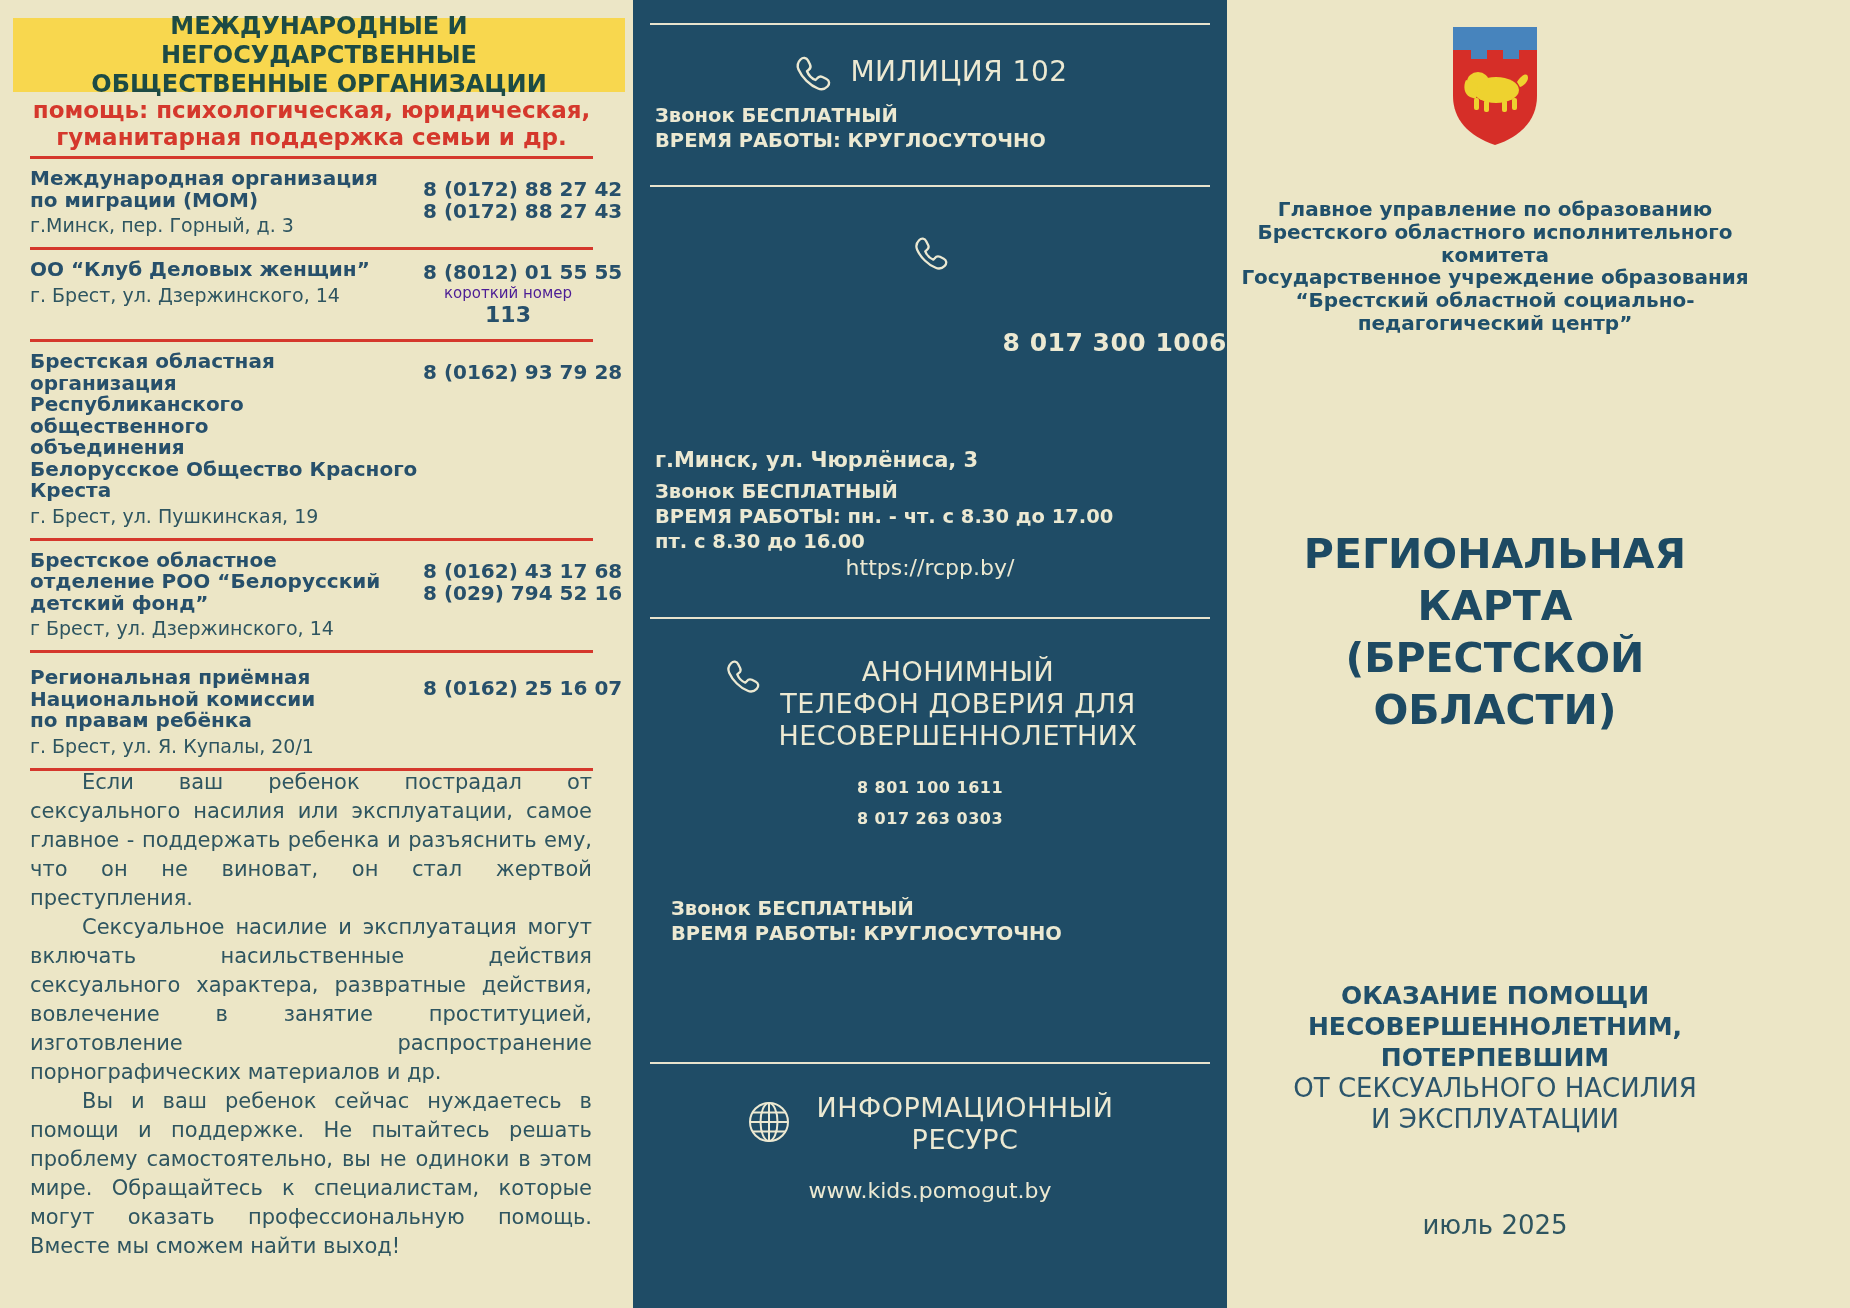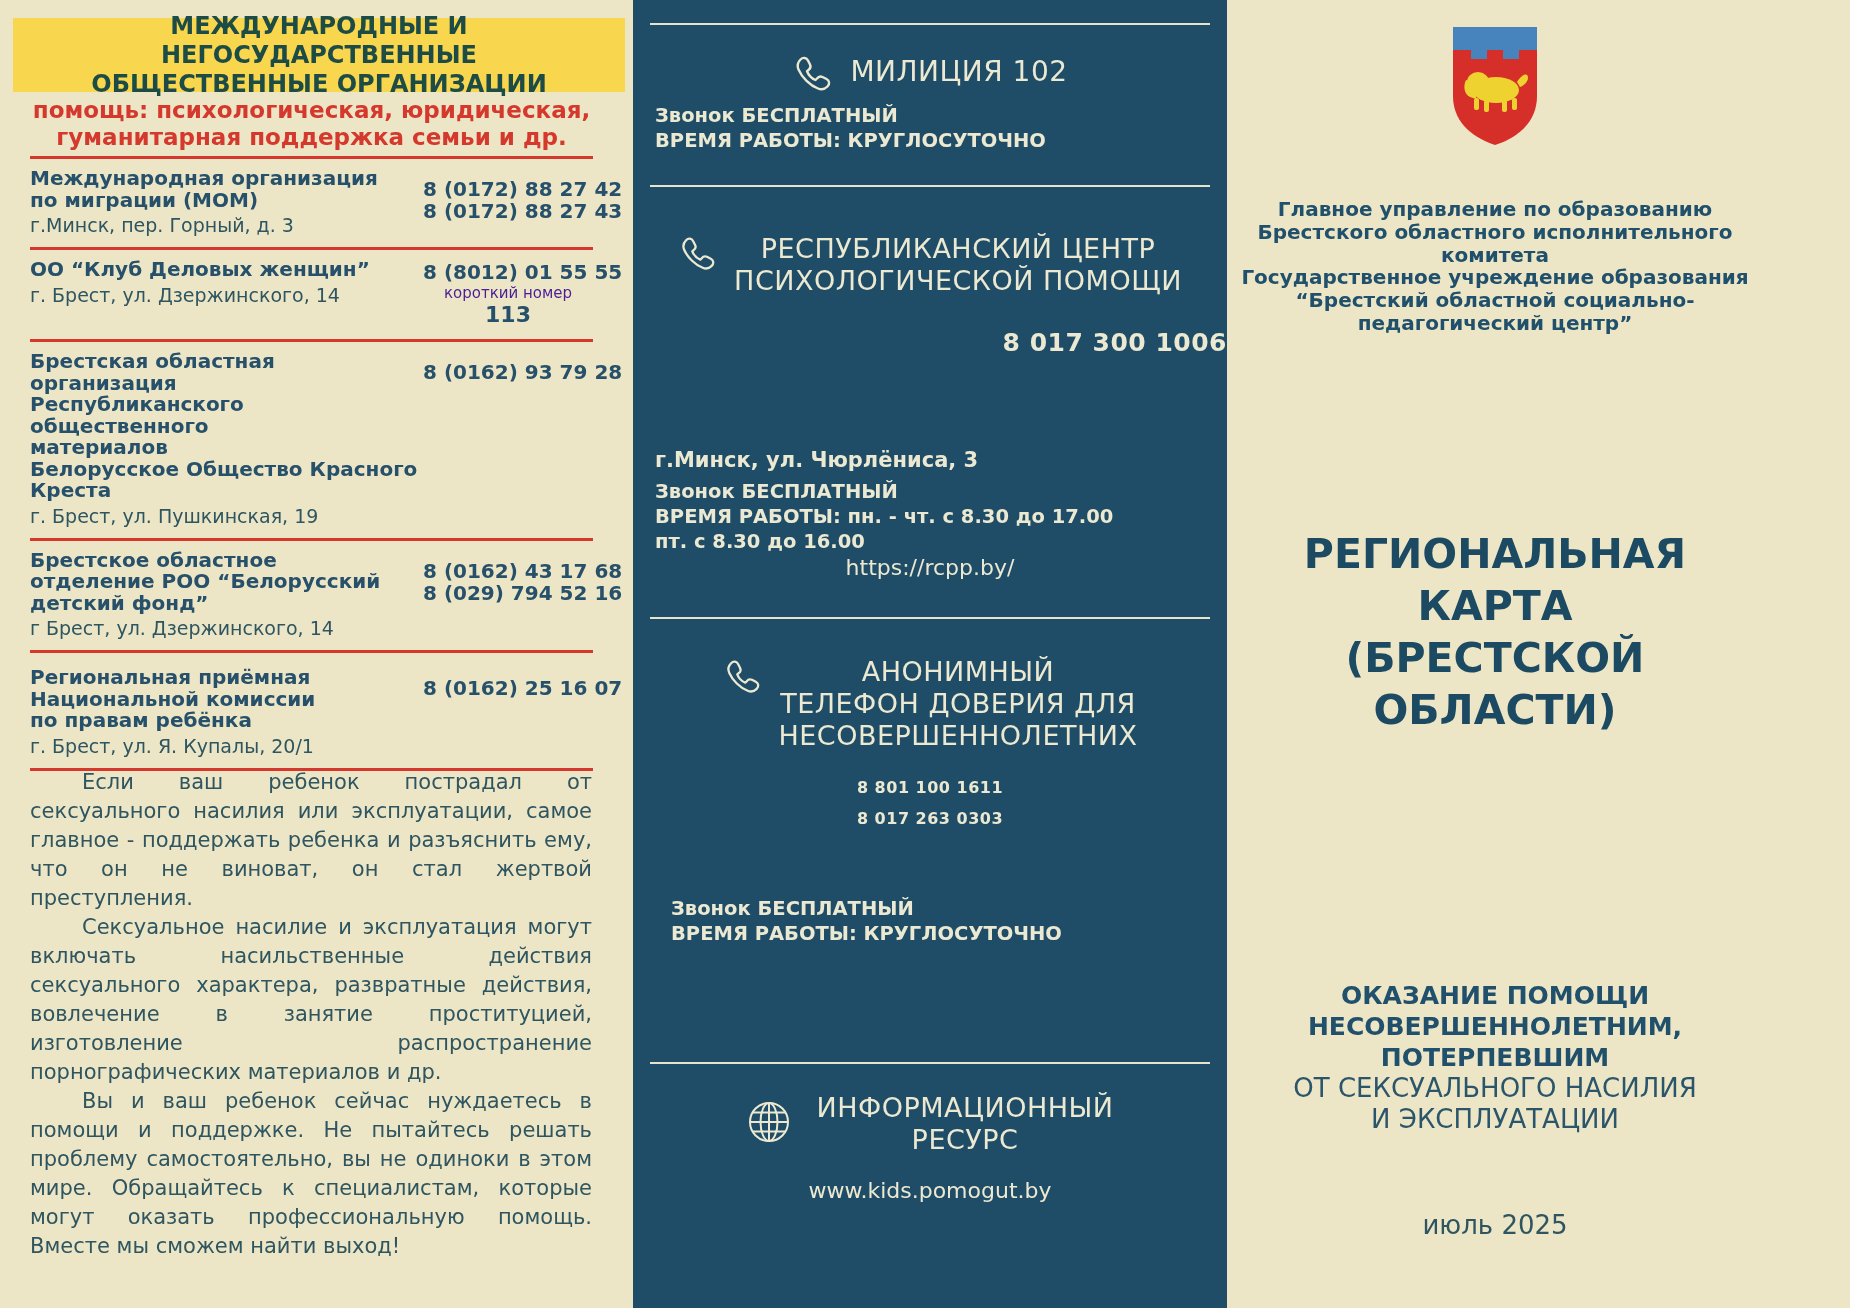--- a/index.html
+++ b/index.html
@@ -118,21 +118,21 @@
         <div class="short-number">113</div>
       </div>
     </div>
 
     <div class="red-rule"></div>
 
     <div class="org-row">
       <div class="org-main">
         <div class="org-name">Брестская областная организация</div>
         <div class="org-name">Республиканского общественного</div>
-        <div class="org-name">материалов</div>
+        <div class="org-name">объединения</div>
         <div class="org-name">Белорусское Общество Красного Креста</div>
         <div class="org-addr">г. Брест, ул. Пушкинская, 19</div>
       </div>
       <div class="org-phones">
         <div class="org-phone">8 (0162) 93 79 28</div>
       </div>
     </div>
 
     <div class="red-rule"></div>
 
@@ -190,24 +190,20 @@
   </div>
 
   <div class="divider d2"></div>
 
   <div class="sec-row t2">
     <span class="phone-ico">
       <svg width="38" height="38" viewBox="0 0 40 40">
           <path d="M8.5,5.5 C11,3 14.5,3.5 16,6.5 L18,10.5 C19,12.5 18.5,14.5 16.5,16 L15,17.2 C16.5,21 20,24.5 23.5,26 L25,24.5 C26.5,22.5 28.5,22 30.5,23 L34.5,25 C37.5,26.5 38,30 35.5,32.5 C33,35 29.5,36 26,34.5 C18,31.5 10,23.5 6.5,15.5 C5,12 5.5,8.5 8.5,5.5 Z" fill="none" stroke="#ece9d2" stroke-width="2.4" stroke-linejoin="round"></path>
         </svg>
     </span>
-    <div>
-      <div class="sec-title">РЕСПУБЛИКАНСКИЙ ЦЕНТР</div>
-      <div class="sec-title">ПСИХОЛОГИЧЕСКОЙ ПОМОЩИ</div>
-    </div>
   </div>
   <div class="s2-phone">8 017 300 1006</div>
   <div class="s2-addr">г.Минск, ул. Чюрлёниса, 3</div>
   <div class="mid-info i2">
     <div>Звонок БЕСПЛАТНЫЙ</div>
     <div>ВРЕМЯ РАБОТЫ: пн. - чт. с 8.30 до 17.00</div>
     <div>пт. с 8.30 до 16.00</div>
   </div>
   <div class="s2-url">https://rcpp.by/</div>
 

